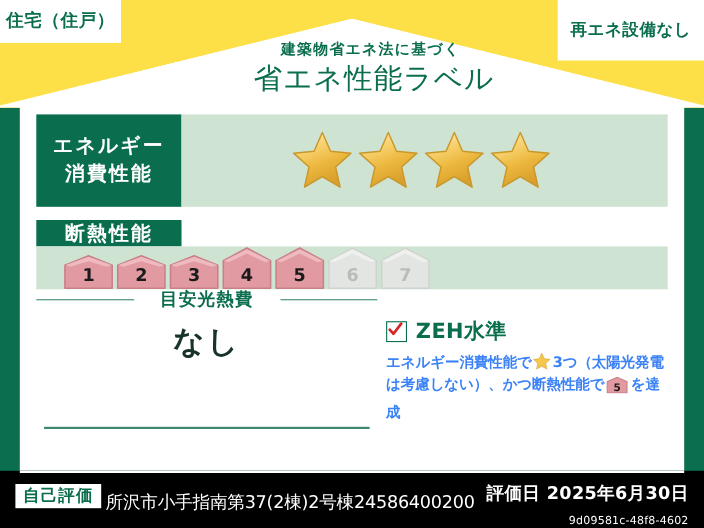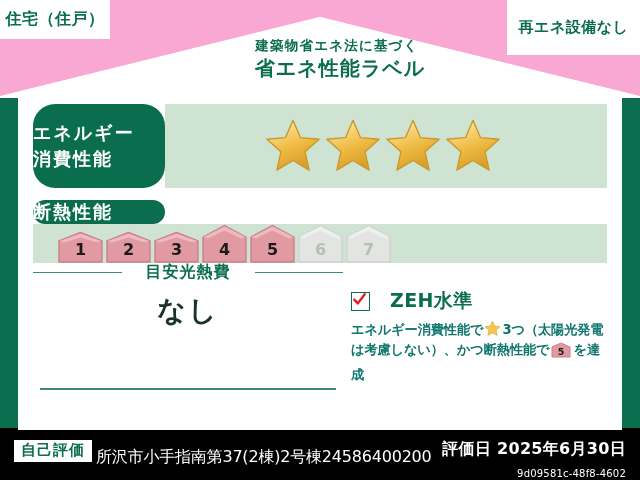--- a/index.html
+++ b/index.html
@@ -20,21 +20,21 @@
     height: 480px;
     background: #0b6e4f;
     box-sizing: border-box;
   }
 
   
   .header-zone {
     position: absolute;
     left: 0; top: 0;
     width: 640px; height: 98px;
-    background: #f9a8d4;
+    background: #fde047;
     overflow: hidden;
   }
   .roof-white {
     position: absolute;
     left: 0; top: 0;
     width: 640px; height: 98px;
   }
 
   .corner-tag {
     position: absolute;
@@ -71,22 +71,22 @@
     color: #0a6e4e;
   }
   .title-sub {
     font-size: 13.5px;
     font-weight: bold;
     letter-spacing: 1.2px;
     line-height: 1.1;
     padding-left: 34px;
   }
   .title-main {
-    font-size: 20px;
-    font-weight: bold;
+    font-size: 26px;
+    font-weight: normal;
     letter-spacing: 1px;
     line-height: 1.25;
     margin-top: 3px;
     margin-left: 40px;
   }
 
   
   .body-panel {
     position: absolute;
     left: 18px;
@@ -102,26 +102,25 @@
     left: 15px;
     display: flex;
     align-items: stretch;
   }
   .row-label {
     background: #0a6e4e;
     color: #ffffff;
     font-weight: bold;
     display: flex;
     flex-direction: column;
-    align-items: flex-start;
+    align-items: center;
     justify-content: center;
     text-align: center;
     letter-spacing: 2px;
     flex: none;
-    border-radius: 22px;
   }
   .row-body {
     background: #cfe3d2;
     flex: 1;
     display: flex;
     align-items: center;
   }
 
   
   #row-energy {
@@ -210,41 +209,41 @@
   
   .zeh-block {
     position: absolute;
     left: 333px;
     top: 196px;
     width: 256px;
   }
   .zeh-head {
     display: flex;
     align-items: center;
-    gap: 20px;
+    gap: 8px;
   }
   .zeh-check {
     width: 19px; height: 19px;
     border: 1.8px solid #0a6e4e;
     box-sizing: border-box;
     position: relative;
     background: #ffffff;
     flex: none;
   }
   .zeh-title {
     font-size: 19px;
     font-weight: bold;
     color: #0a6e4e;
     letter-spacing: 0.4px;
   }
   .zeh-desc {
     margin-top: 6px;
     font-size: 13.2px;
     line-height: 1.55;
-    color: #0f766e;
+    color: #3b82f6;
     font-weight: bold;
     letter-spacing: -0.1px;
   }
   .inline-star { vertical-align: -3px; margin: 0 1px; }
   .inline-house {
     display: inline-block;
     vertical-align: -4px;
     margin: 0 2px;
   }
 

